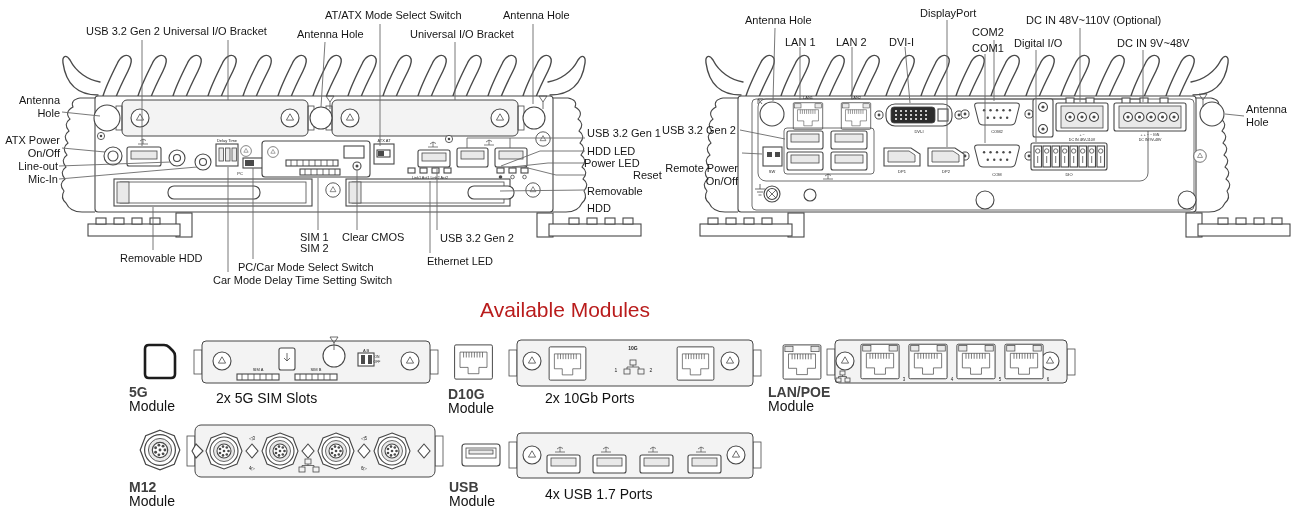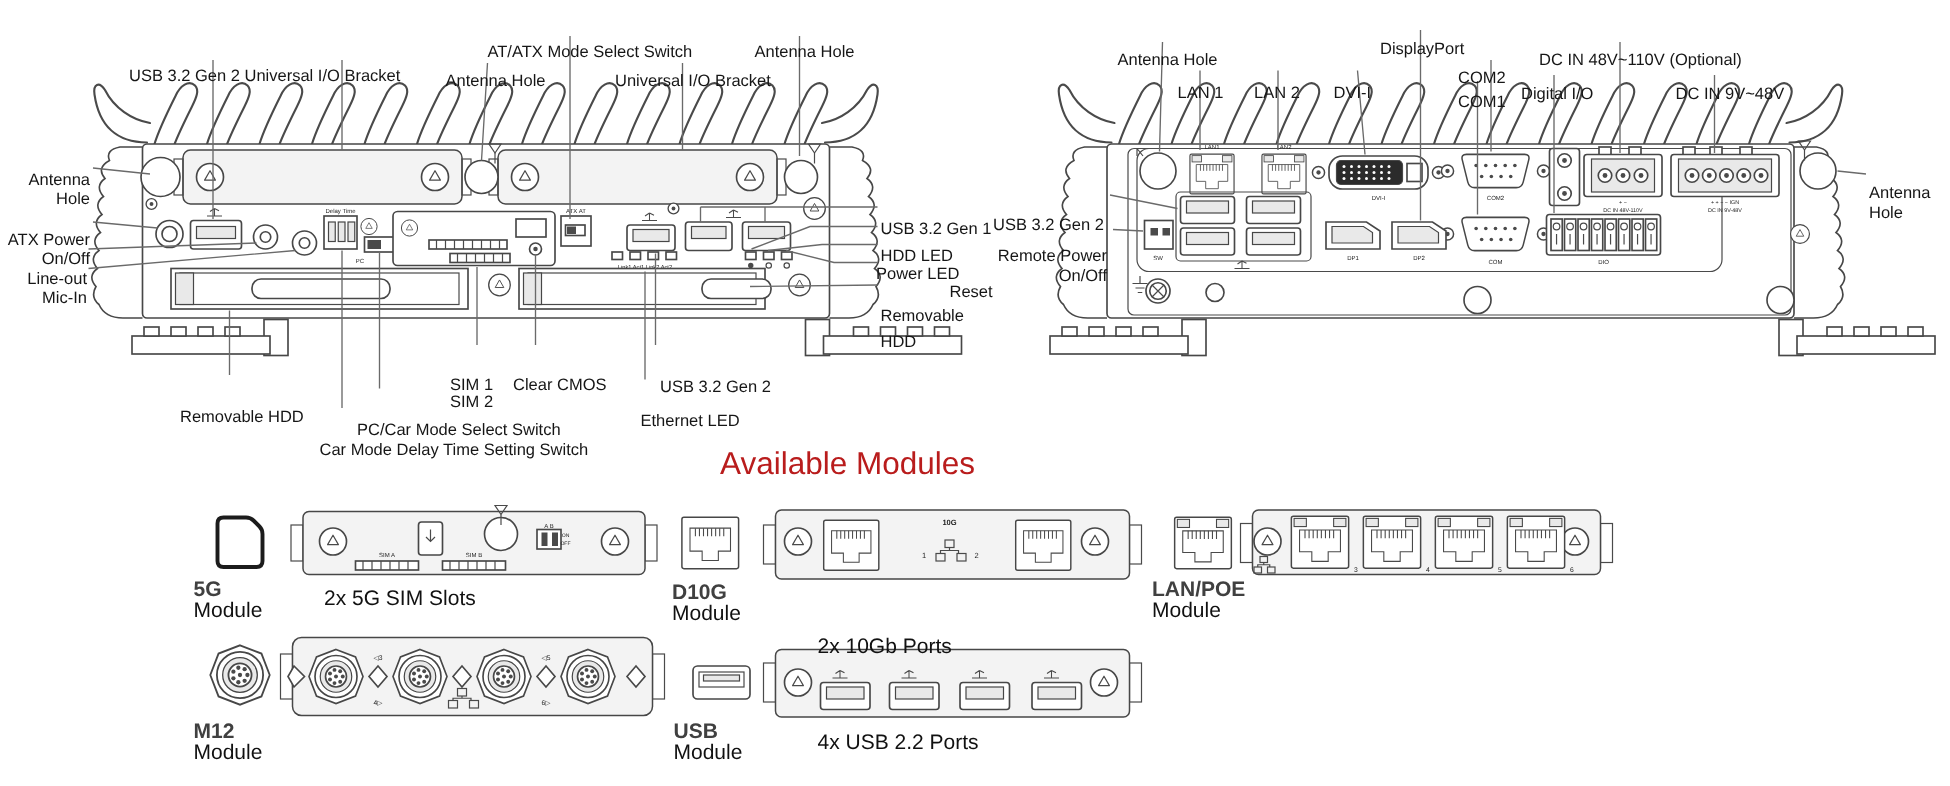--- a/index.html
+++ b/index.html
@@ -1,19 +1,19 @@
 <!DOCTYPE html>
 <html><head>
 <meta charset="utf-8">
 <style>
   html,body{margin:0;padding:0;background:#fff;}
   .canvas{position:relative;width:1300px;height:524px;background:#fff;overflow:hidden;
           font-family:"Liberation Sans",sans-serif;}
   .canvas svg{position:absolute;left:0;top:0;}
-  .lbl{position:absolute;font:11px/1.18 "Liberation Sans",sans-serif;color:#161616;margin-top:20px;}
+  .lbl{position:absolute;font:11px/1.18 "Liberation Sans",sans-serif;color:#161616;}
   .ra{text-align:right;} .ca{text-align:left;}
   .tall{line-height:1.55;}
   .sec-title{position:absolute;font:21px/1.1 "Liberation Sans",sans-serif;color:#b91c1c;}
   .mname{position:absolute;font:bold 14px/1.1 "Liberation Sans",sans-serif;color:#404040;}
   .mword,.mcap{position:absolute;font:14px/1.1 "Liberation Sans",sans-serif;color:#111;}
   
   .ln{fill:none;stroke:#474747;stroke-width:1.1;}
   .ln2{fill:none;stroke:#4a4a4a;stroke-width:.8;}
   .fw{fill:#fff;stroke:#474747;stroke-width:1.1;}
   .fp{fill:#f3f3f3;stroke:#474747;stroke-width:1;}
@@ -534,36 +534,36 @@
 <div class="lbl" style="left:785px;top:36px;width:36px;">LAN 1</div>
 <div class="lbl" style="left:836px;top:36px;width:36px;">LAN 2</div>
 <div class="lbl" style="left:889px;top:36px;width:34px;">DVI-I</div>
 <div class="lbl" style="left:920px;top:7px;width:64px;">DisplayPort</div>
 <div class="lbl" style="left:972px;top:26px;width:38px;">COM2</div>
 <div class="lbl" style="left:972px;top:42px;width:38px;">COM1</div>
 <div class="lbl" style="left:1014px;top:37px;width:58px;">Digital I/O</div>
 <div class="lbl" style="left:1026px;top:14px;width:155px;">DC IN 48V~110V (Optional)</div>
 <div class="lbl" style="left:1117px;top:37px;width:84px;">DC IN 9V~48V</div>
 <div class="lbl" style="left:662px;top:124px;width:76px;">USB 3.2 Gen 2</div>
-<div class="lbl ra" style="left:652px;top:145px;width:86px;">Remote Power On/Off</div>
+<div class="lbl ra" style="left:652px;top:162px;width:86px;">Remote Power On/Off</div>
 <div class="lbl" style="left:1246px;top:103px;width:50px;">Antenna Hole</div>
 
 <div class="sec-title ca" style="left:480px;top:298px;width:300px;">Available Modules</div>
 
 <div class="mname ca" style="left:129px;top:385px;width:62px;">5G</div>
 <div class="mword ca" style="left:129px;top:399px;width:62px;">Module</div>
 <div class="mcap ca" style="left:216px;top:391px;width:200px;">2x 5G SIM Slots</div>
 
 <div class="mname ca" style="left:448px;top:387px;width:64px;">D10G</div>
 <div class="mword ca" style="left:448px;top:401px;width:64px;">Module</div>
-<div class="mcap ca" style="left:545px;top:391px;width:180px;margin-top:32px;">2x 10Gb Ports</div>
+<div class="mcap ca" style="left:545px;top:391px;width:180px;">2x 10Gb Ports</div>
 
 <div class="mname ca" style="left:768px;top:385px;width:72px;">LAN/POE</div>
 <div class="mword ca" style="left:768px;top:399px;width:72px;">Module</div>
 
 <div class="mname ca" style="left:129px;top:480px;width:62px;">M12</div>
 <div class="mword ca" style="left:129px;top:494px;width:62px;">Module</div>
 
 <div class="mname ca" style="left:449px;top:480px;width:64px;">USB</div>
 <div class="mword ca" style="left:449px;top:494px;width:64px;">Module</div>
-<div class="mcap ca" style="left:545px;top:487px;width:180px;">4x USB 2.2 Ports</div>
+<div class="mcap ca" style="left:545px;top:487px;width:180px;">4x USB 1.7 Ports</div>
 
 </div>
 
 </body></html>

